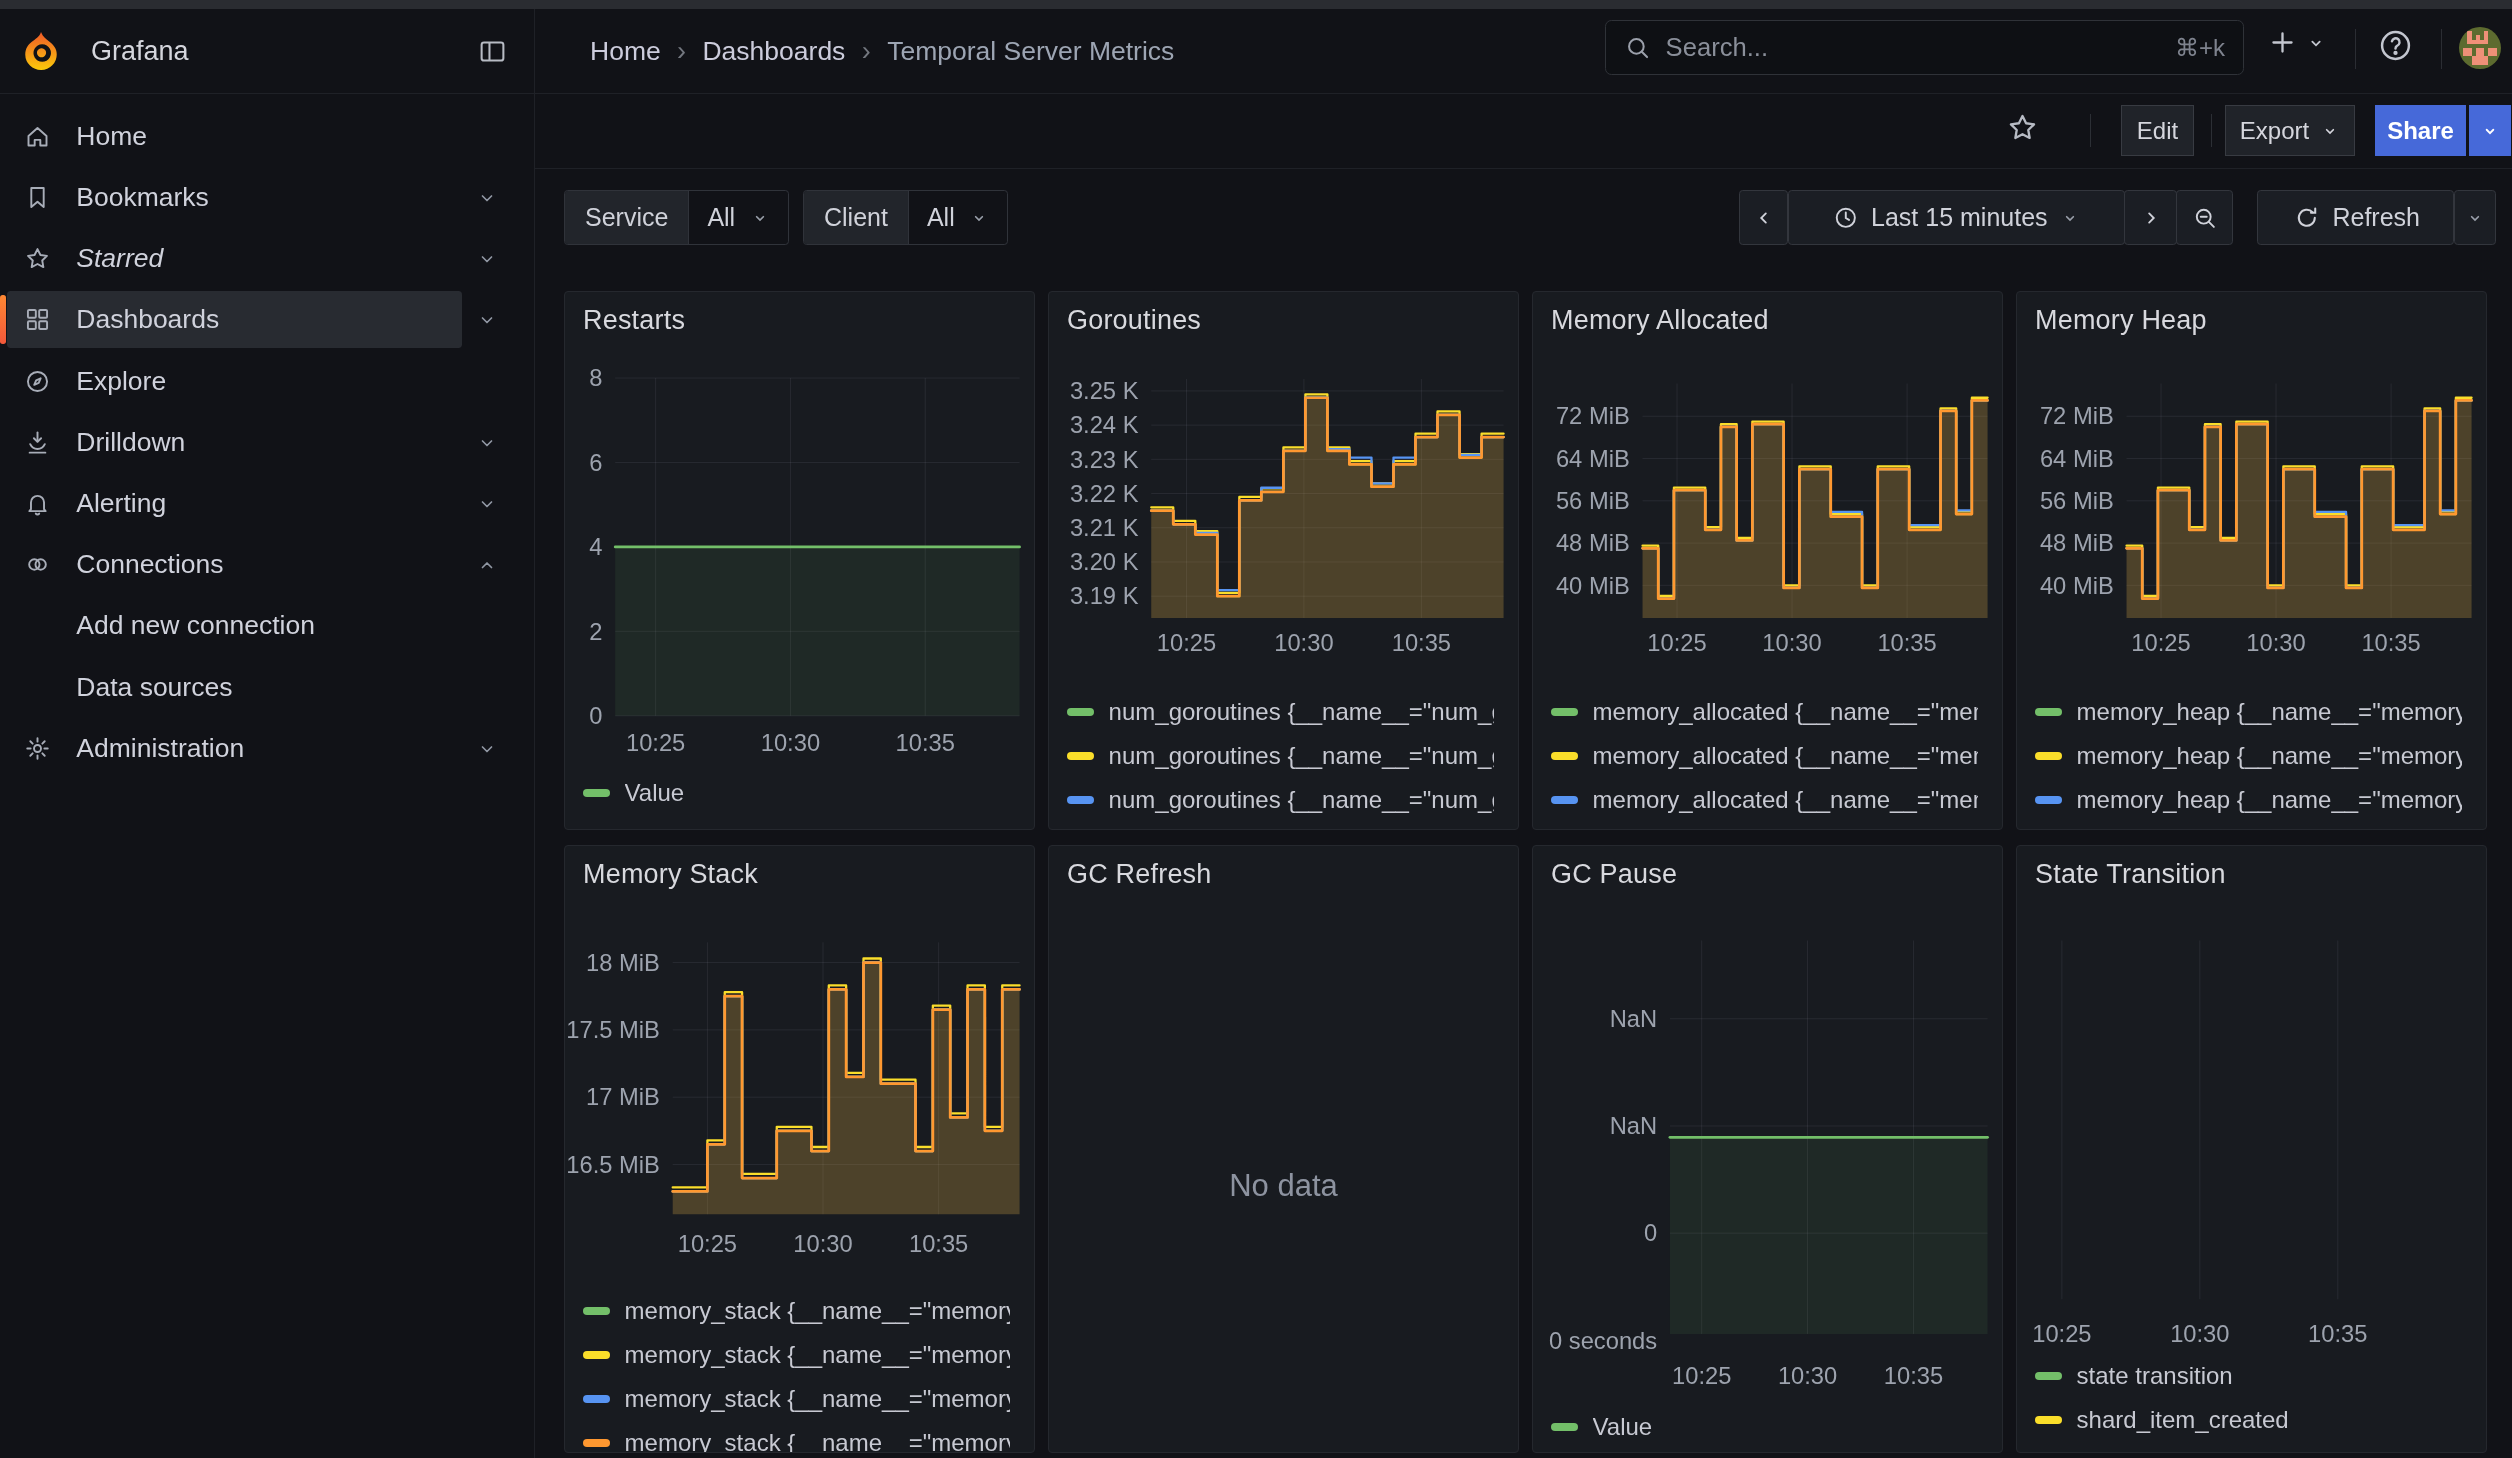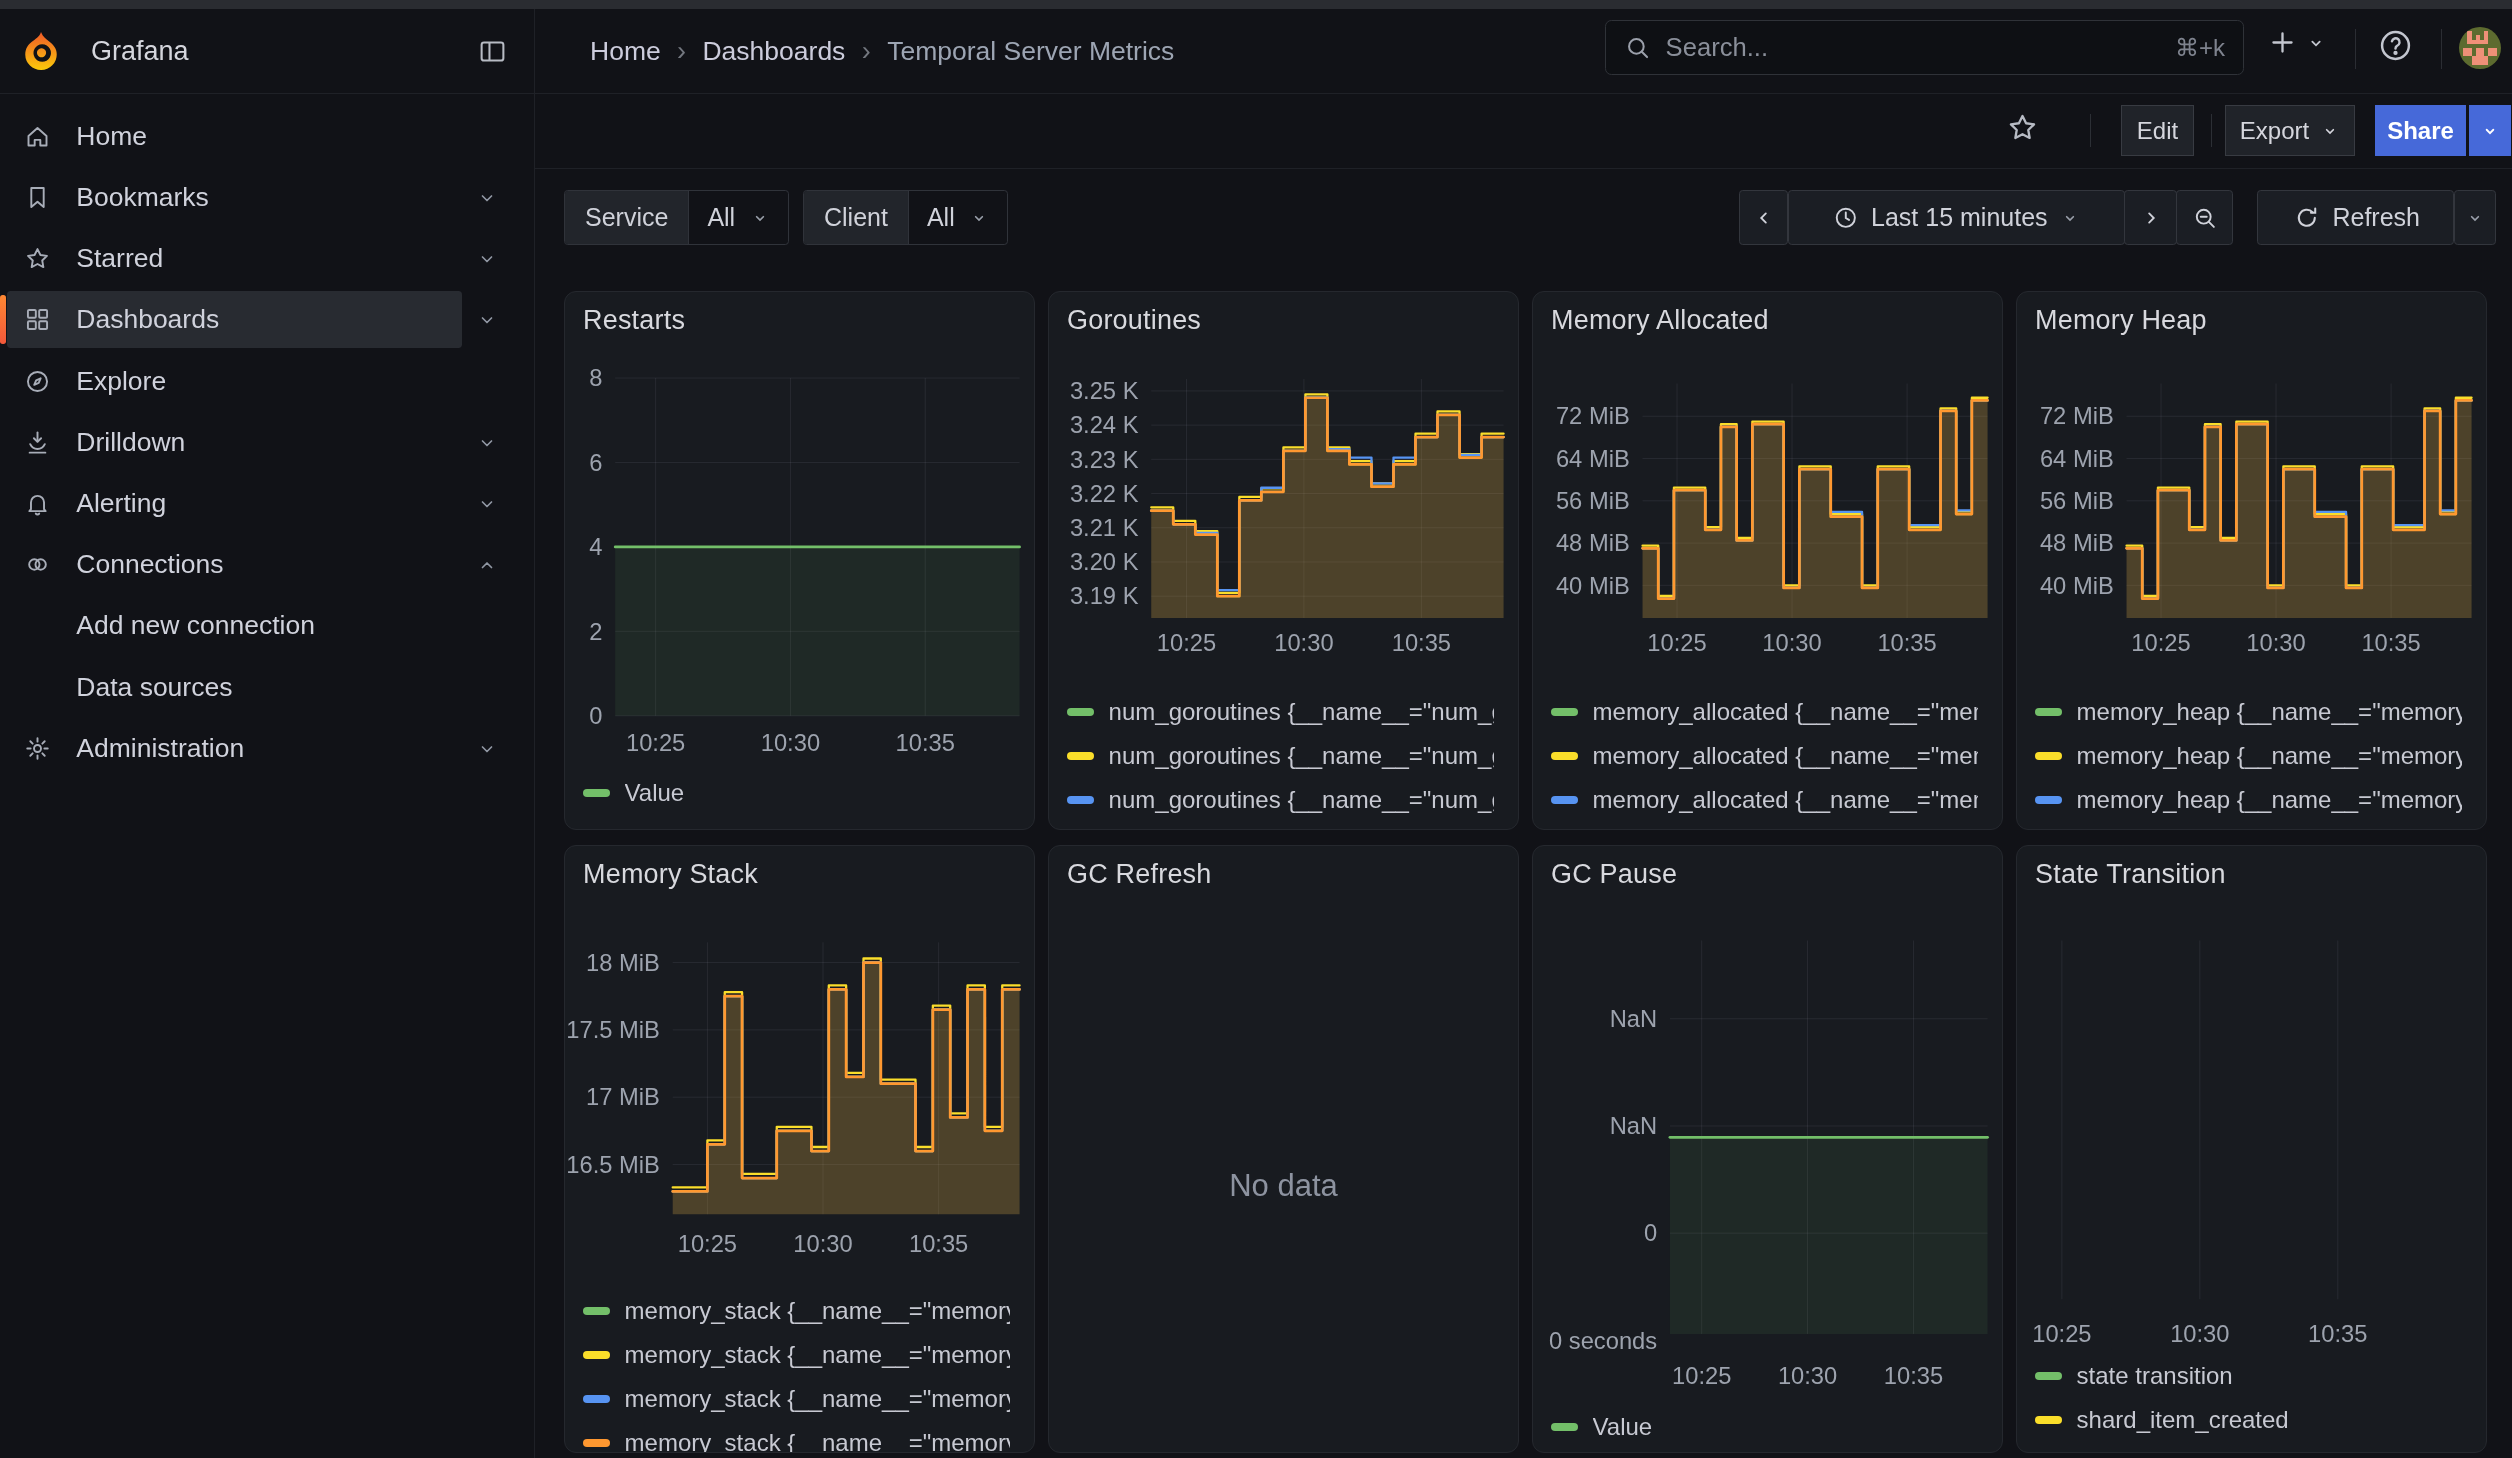--- a/index.html
+++ b/index.html
@@ -38,21 +38,21 @@
   
   .sitem{position:absolute;left:7.3px;width:504px;height:57px;display:flex;align-items:stretch;}
   .slink{flex:1;display:flex;align-items:center;gap:25.6px;padding-left:16.4px;border-radius:3.7px;font-size:26.5px;color:#d0d2dc;position:relative;}
   .slink .sicon{width:27px;height:27px;color:#a8adb8;display:inline-flex;flex:0 0 auto;}
   .sitem.active .slink{background:#282b31;}
   .aindicator{position:absolute;left:-7.3px;top:3.7px;bottom:3.7px;width:6.4px;border-radius:2.7px;
               background:linear-gradient(#ff8833,#f3583a);}
   .schev{width:49px;display:flex;align-items:center;justify-content:center;color:#9097a3;background:none;border:none;}
   .sub .slink{padding-left:69px;}
   
-  .panel{position:absolute;background:#181b20;border:0.9px solid #25282e;border-radius:12px;overflow:hidden;box-sizing:border-box;}
+  .panel{position:absolute;background:#181b20;border:0.9px solid #25282e;border-radius:4px;overflow:hidden;box-sizing:border-box;}
   .ptitle{position:absolute;top:12.8px;left:18px;font-size:27px;font-weight:500;color:#d8d9de;margin:0;letter-spacing:0.2px;}
   svg.chart{position:absolute;left:0;top:0;}
   svg.chart text{fill:#9da3ae;font-size:26px;font-family:"Liberation Sans",sans-serif;}
   .legend{position:absolute;left:18px;right:24px;overflow:hidden;}
   .lrow{display:flex;align-items:center;height:44px;gap:14.6px;}
   .lmark{width:27px;height:8.2px;border-radius:4.6px;flex:0 0 auto;}
   .ltext{font-size:24px;color:#c7c9d2;white-space:nowrap;overflow:hidden;}
   .nodata{position:absolute;left:0;width:100%;top:322px;text-align:center;font-size:31px;color:#8d93a0;}
 </style>
 </head>
@@ -183,21 +183,21 @@
             </svg>
           </span>
           <span>Bookmarks</span>
         </a>
         <button class="schev">
           <svg viewBox="0 0 24 24" width="24" height="24" fill="none" stroke="currentColor" stroke-width="1.7" stroke-linecap="round" stroke-linejoin="round">
             <path d="M7.5 10l4.5 4.5L16.5 10"></path>
           </svg>
         </button>
       </div>
-      <div class="sitem" style="top: 230px;">
+      <div class="sitem" style="top: 230px; font-style: italic;">
         <a class="slink">
           <span class="sicon">
             <svg viewBox="0 0 24 24" width="27" height="27" fill="none" stroke="currentColor" stroke-width="1.7" stroke-linecap="round" stroke-linejoin="round">
               <path d="M12 3.6l2.6 5.3 5.8.8-4.2 4.1 1 5.8L12 16.9l-5.2 2.7 1-5.8-4.2-4.1 5.8-.8z"></path>
             </svg>
           </span>
           <span>Starred</span>
         </a>
         <button class="schev">
           <svg viewBox="0 0 24 24" width="24" height="24" fill="none" stroke="currentColor" stroke-width="1.7" stroke-linecap="round" stroke-linejoin="round">

